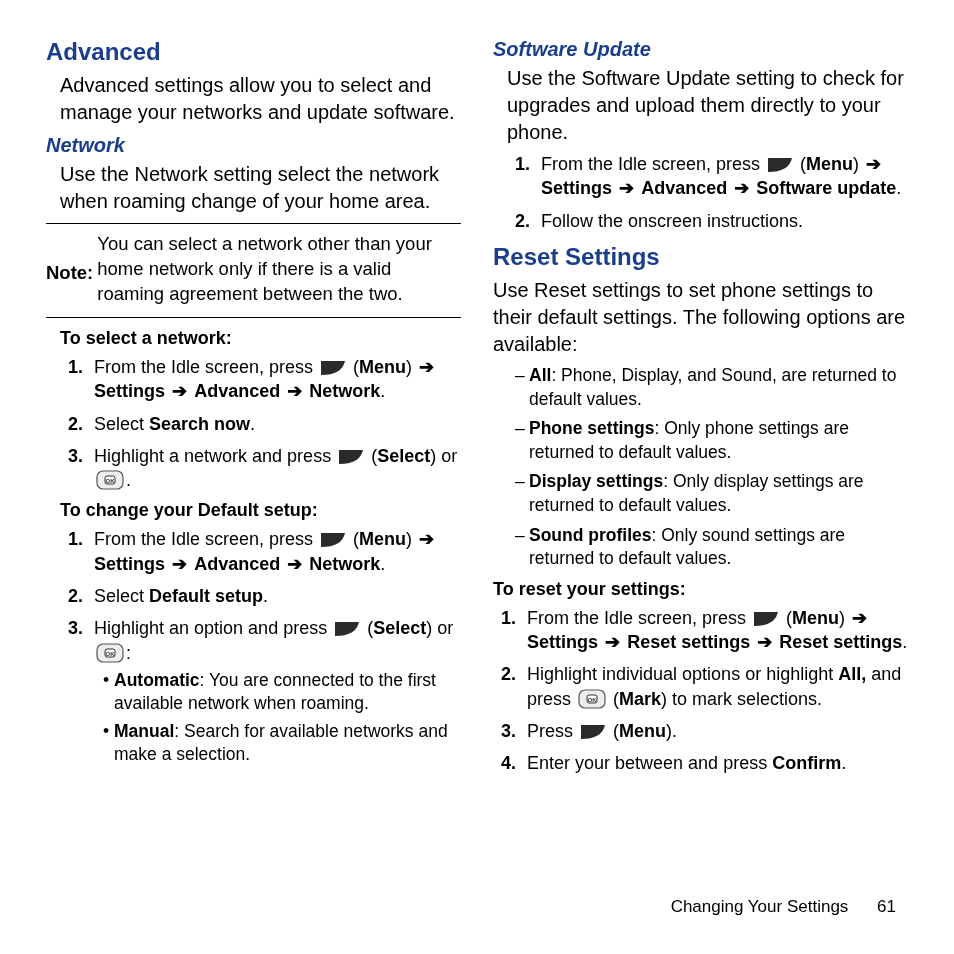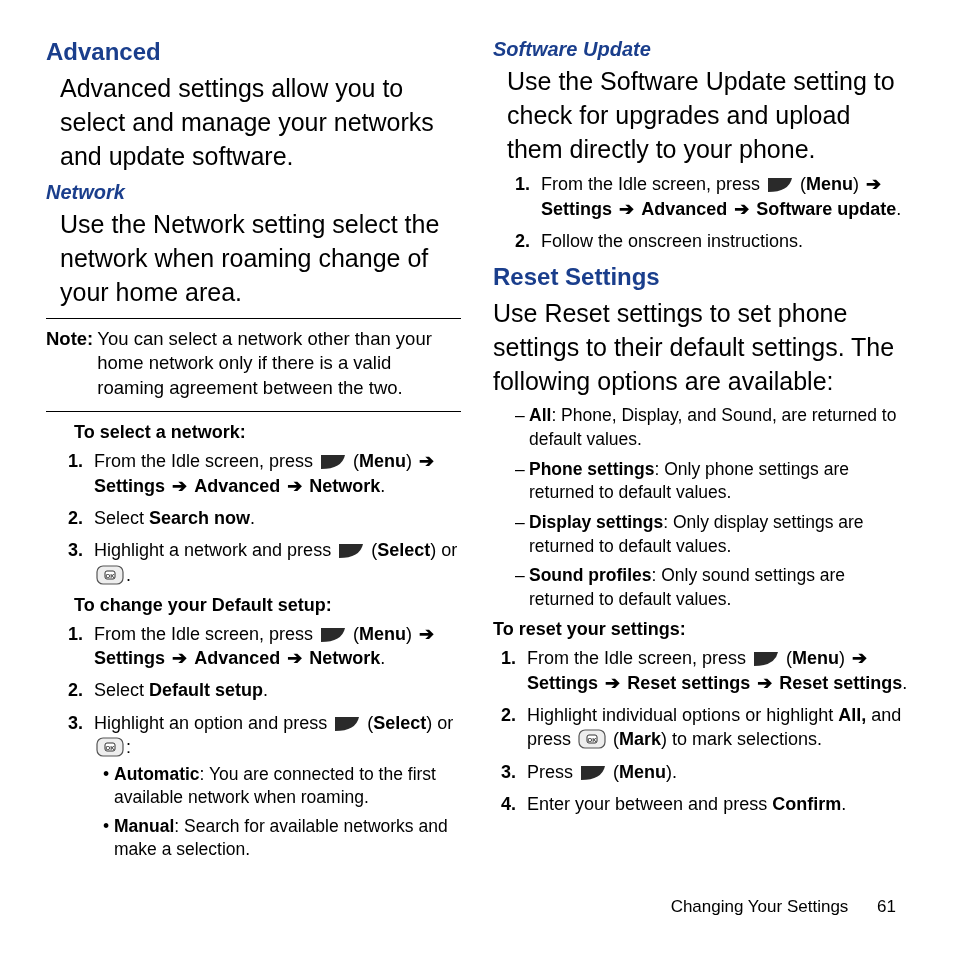--- a/index.html
+++ b/index.html
@@ -33,45 +33,46 @@
   }
   .h2 {
     font-family: Arial, Helvetica, sans-serif;
     font-weight: 800;
     font-style: italic;
     font-size: 20px;
     color: #1a3e8c;
     margin: 8px 0 4px 0;
   }
   .para {
-    font-size: 25px;
+    font-size: 20px;
     line-height: 1.35;
     margin: 0 0 6px 14px;
     font-family: Arial, Helvetica, sans-serif;
   }
   .note {
     border-top: 1.5px solid #000;
     border-bottom: 1.5px solid #000;
     padding: 8px 0 10px 0;
     margin: 8px 0 10px 0;
     font-size: 18.5px;
     line-height: 1.35;
   }
   .note-body {
     display: flex;
   }
   .note-label {
     font-weight: bold;
     padding-right: 4px;
     white-space: nowrap;
+    margin-top: 29px;
   }
   .subhead {
     font-weight: bold;
     font-size: 18px;
-    margin: 8px 0 6px 28px;
+    margin: 8px 0 6px 14px;
     font-family: Arial, Helvetica, sans-serif;
     font-stretch: condensed;
   }
   ol.num {
     list-style: none;
     padding: 0;
     margin: 0 0 0 14px;
   }
   ol.num > li {
     display: flex;

